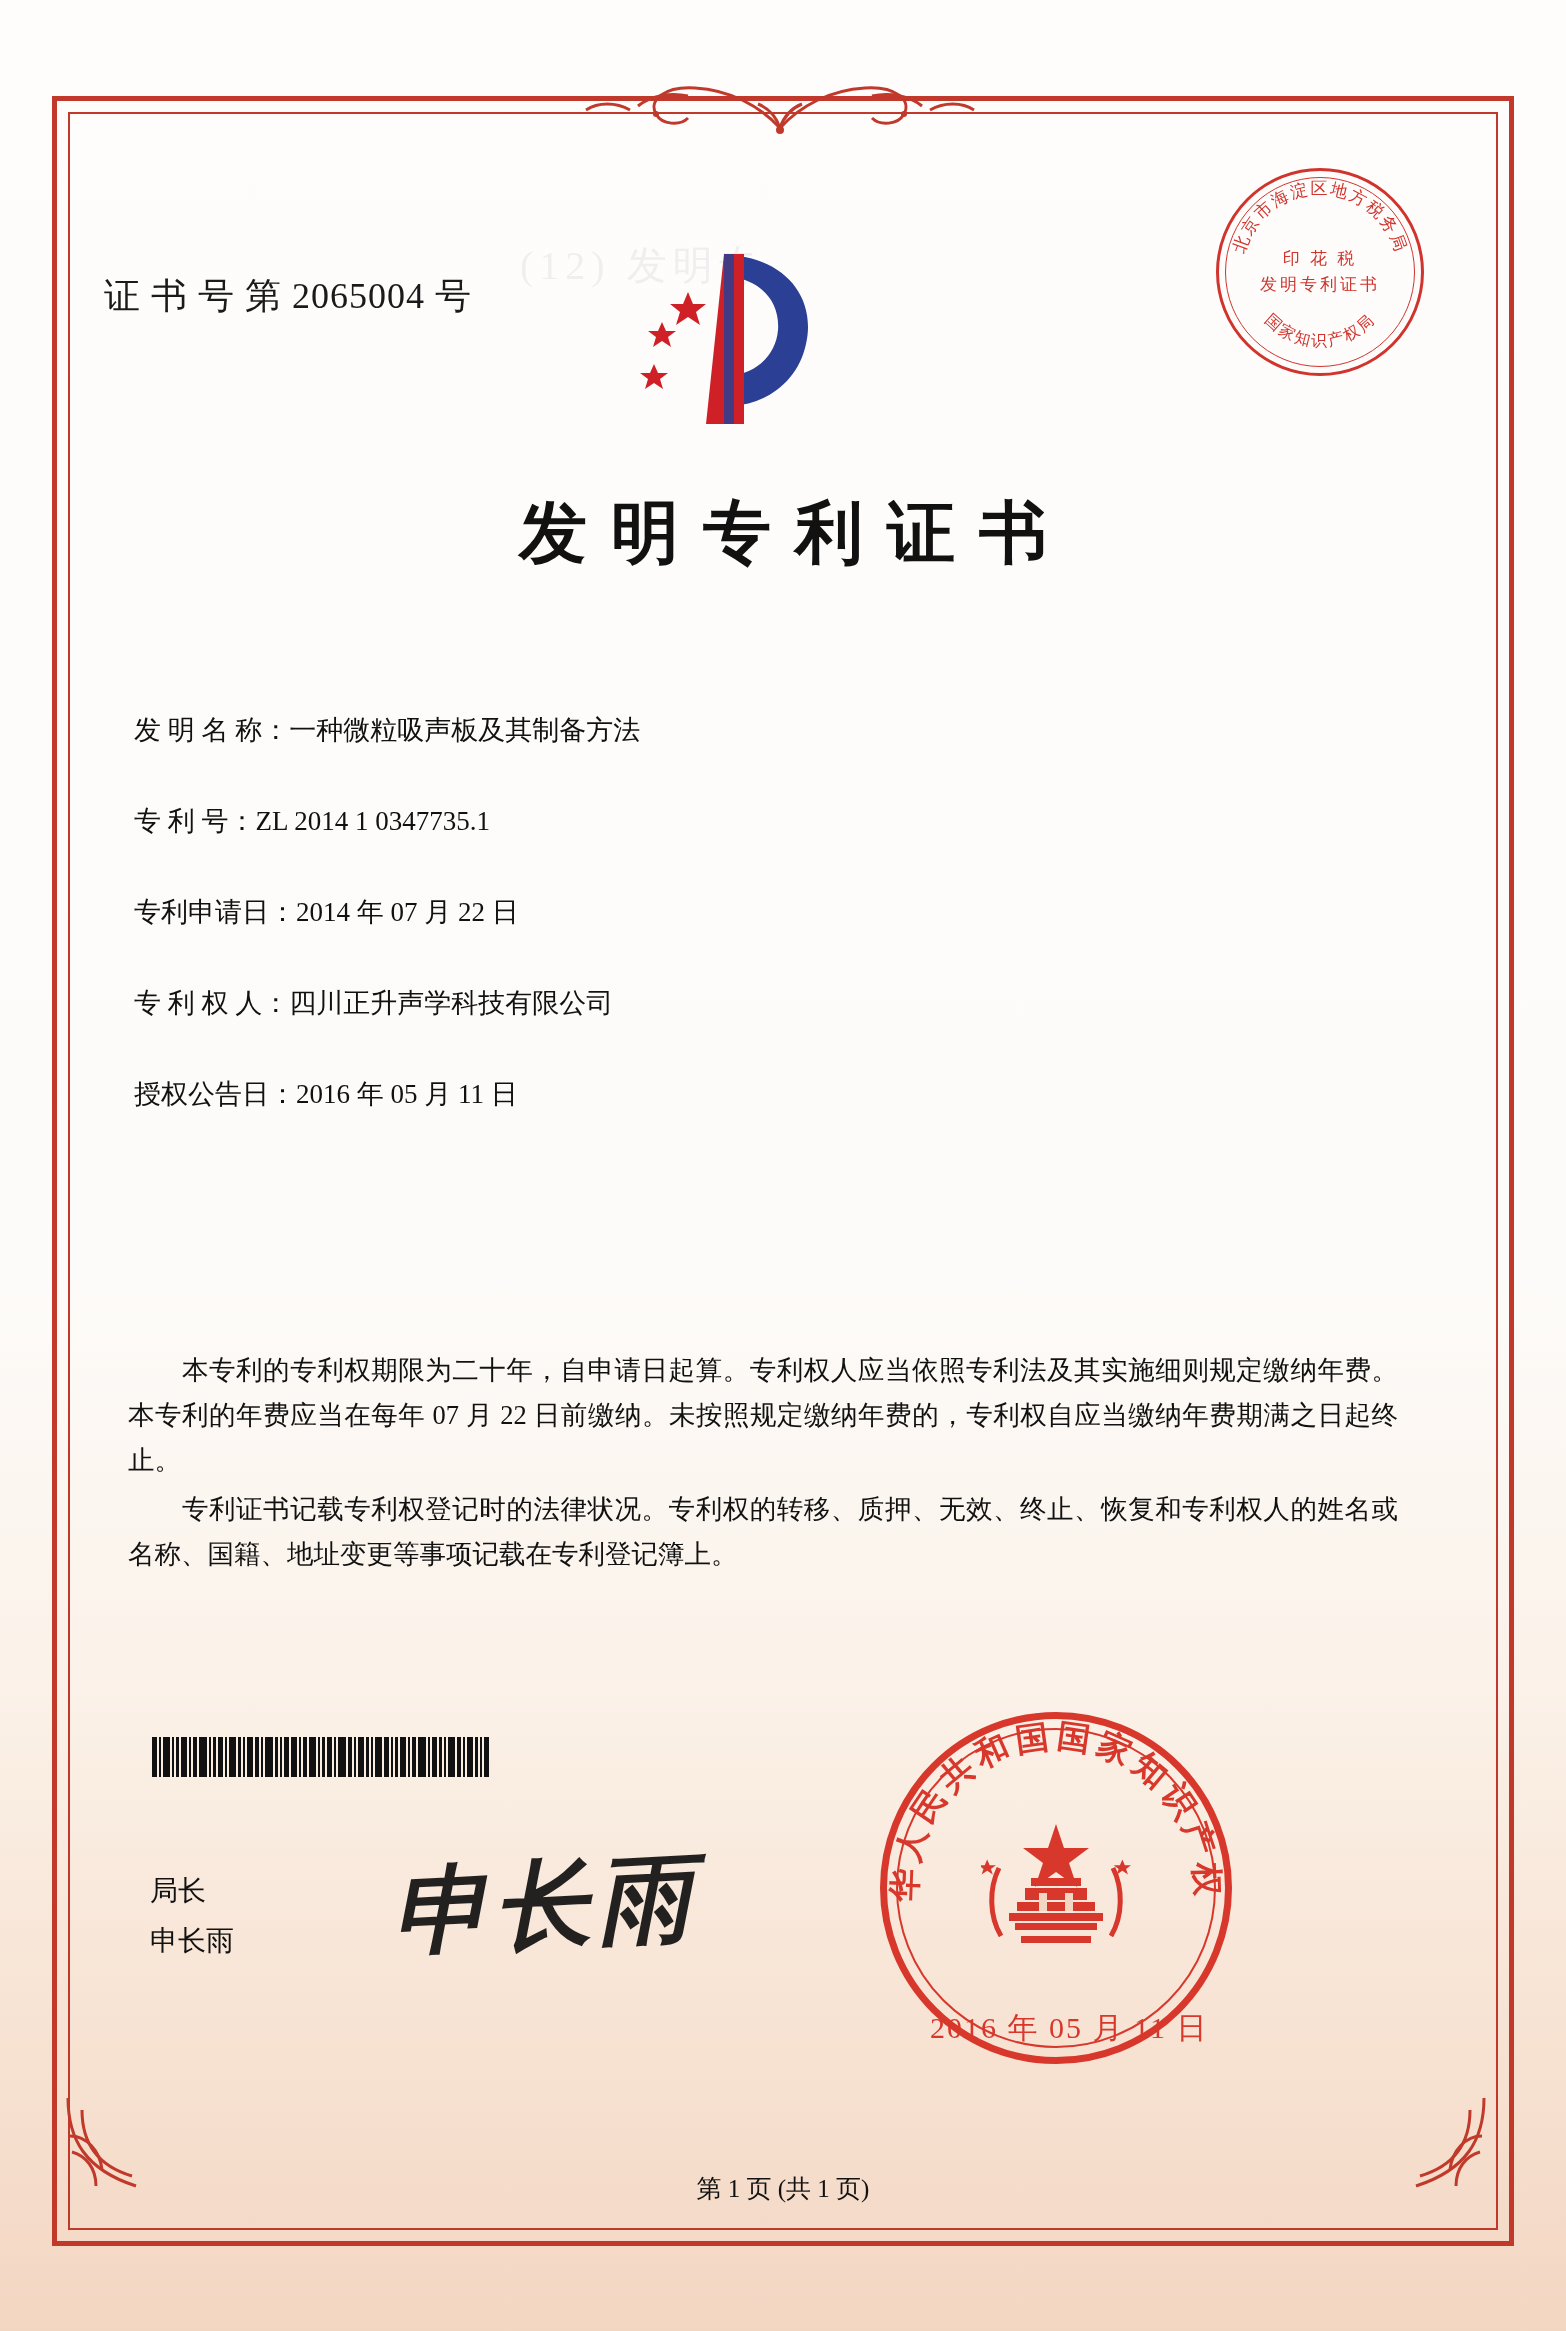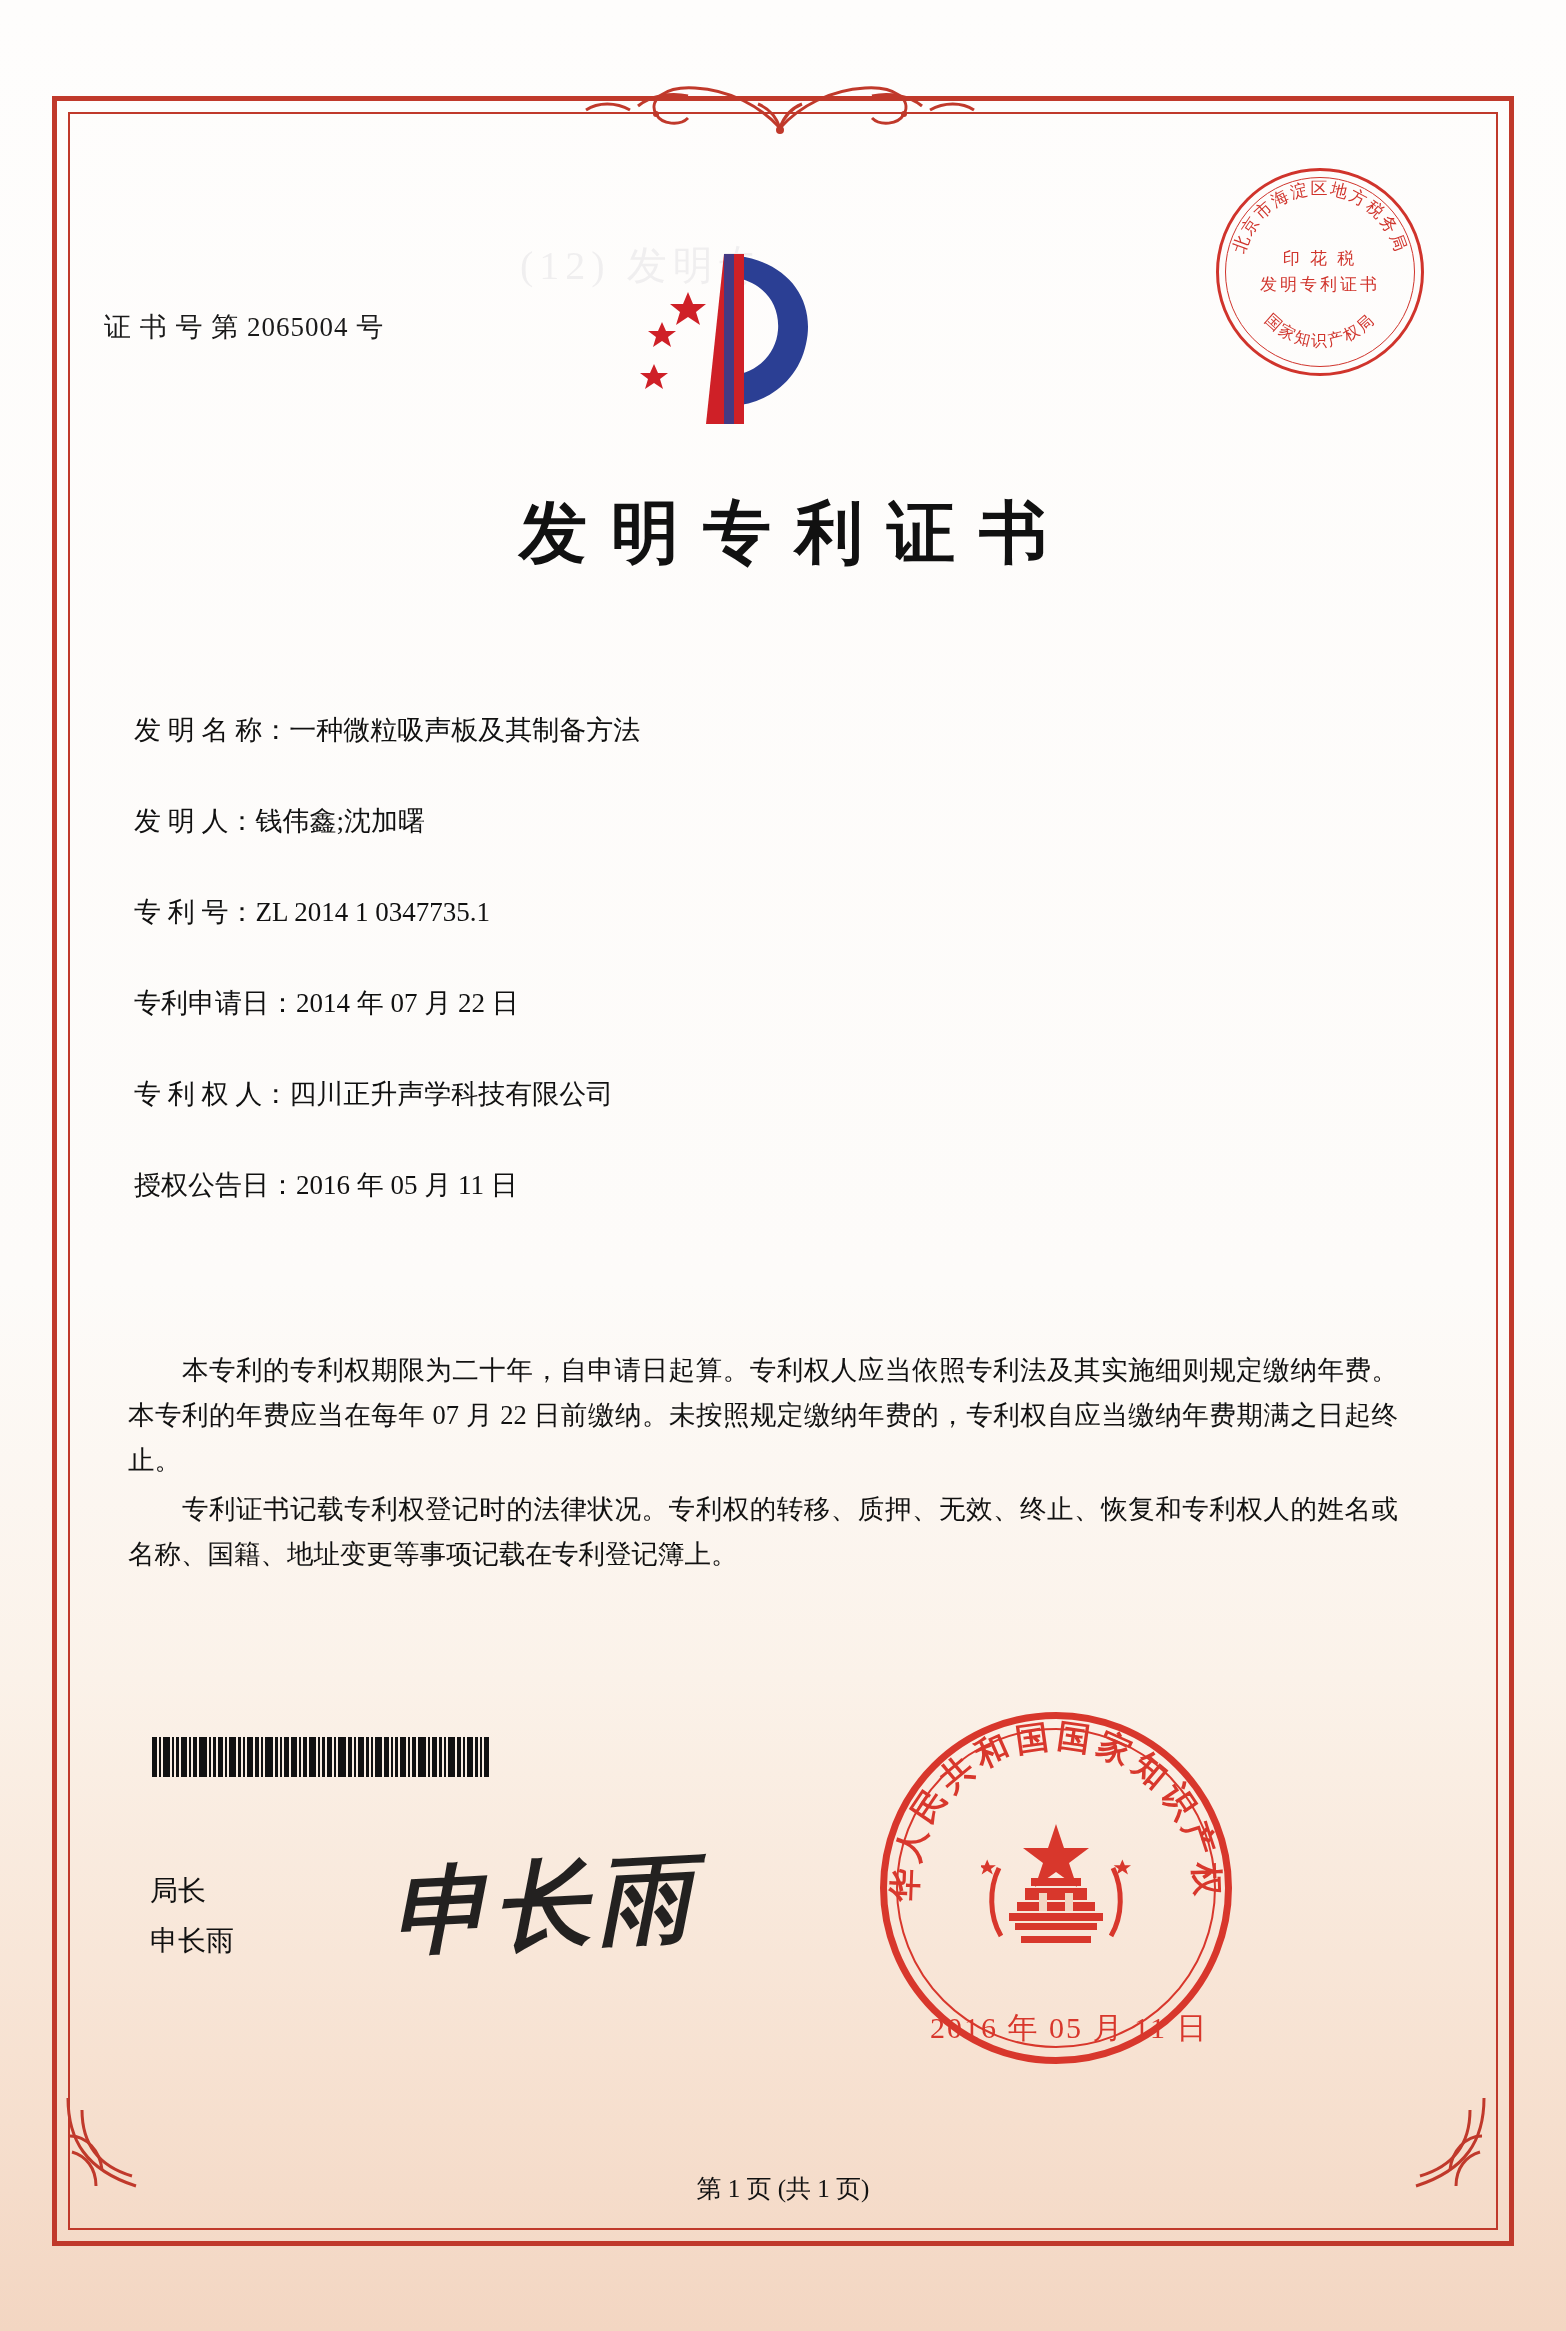--- a/index.html
+++ b/index.html
@@ -59,25 +59,24 @@
     overflow: hidden;
   }
   .corner-bl { left: 56px; top: 2090px; }
   .corner-br { left: 1400px; top: 2090px; transform: scaleX(-1); }
 
   
   .cert-no {
     position: absolute;
     left: 104px;
     top: 272px;
-    font-size: 27px;
+    font-size: 36px;
     letter-spacing: 1px;
     color: #1a1a1a;
     white-space: nowrap;
-    margin-top: 37px;
   }
   .logo {
     position: absolute;
     left: 620px;
     top: 248px;
     width: 220px;
     height: 195px;
   }
   .stamp-tax {
     position: absolute;
@@ -352,23 +351,20 @@
     </div>
   </div>
 
   <div class="cert-title">发明专利证书</div>
 
   <div class="fields">
     <div class="field-row">
       <span class="field-label">发 明 名 称：</span><span class="field-value">一种微粒吸声板及其制备方法</span>
     </div>
     <div class="field-row">
-      <span class="field-label">发 明 人：</span><span class="field-value">钱伟鑫;沈加曙</span>
-    </div>
-    <div class="field-row">
       <span class="field-label">专 利 号：</span><span class="field-value">ZL 2014 1 0347735.1</span>
     </div>
     <div class="field-row">
       <span class="field-label">专利申请日：</span><span class="field-value">2014 年 07 月 22 日</span>
     </div>
     <div class="field-row">
       <span class="field-label">专 利 权 人：</span><span class="field-value">四川正升声学科技有限公司</span>
     </div>
     <div class="field-row">
       <span class="field-label">授权公告日：</span><span class="field-value">2016 年 05 月 11 日</span>

